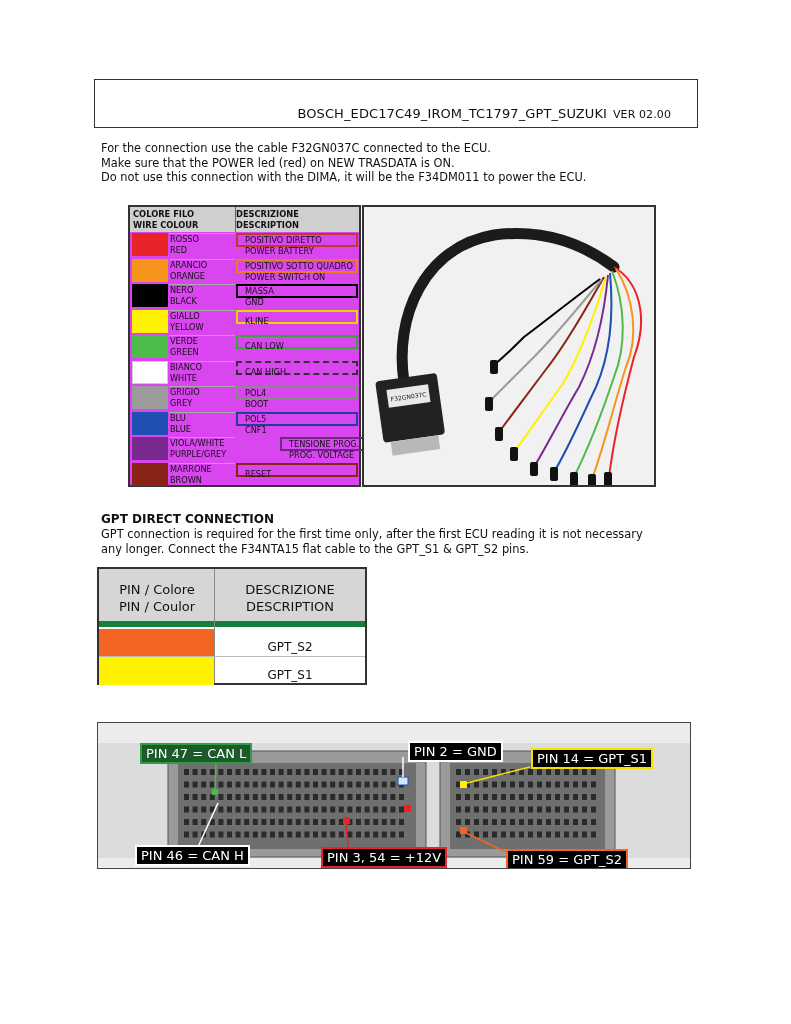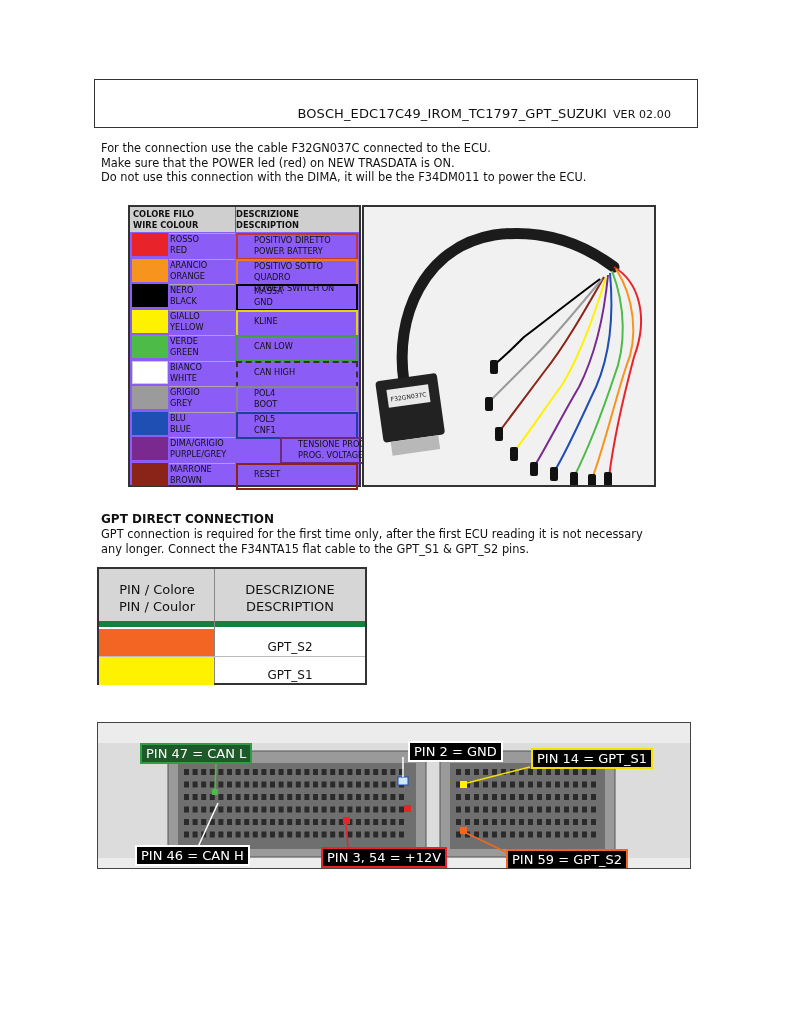--- a/index.html
+++ b/index.html
@@ -5,29 +5,29 @@
   * { box-sizing: border-box; margin: 0; padding: 0; }
   html, body { width: 791px; height: 1024px; background: #ffffff; overflow: hidden; }
   body { position: relative; font-family: "DejaVu Sans", sans-serif; color: #111; }
 
   .title-box { position: absolute; left: 94px; top: 79px; width: 604px; height: 49px; border: 1px solid #333; }
   .title-text { position: absolute; right: 26px; bottom: 6px; font-size: 13px; letter-spacing: 0.1px; }
   .title-ver { font-size: 11px; margin-left: 6px; }
 
   .intro { position: absolute; left: 101px; top: 141px; font-size: 11.4px; line-height: 14.6px; }
 
-  .wire-table { position: absolute; left: 128px; top: 205px; width: 233px; height: 282px; border: 2px solid #333; background: #8b5cf6; }
+  .wire-table { position: absolute; left: 128px; top: 205px; width: 233px; height: 282px; border: 2px solid #333; background: #d946ef; }
   .wt-head { position: absolute; left: 0; top: 0; width: 229px; height: 25px; background: #cfcfcf; }
   .wt-head-col1 { position: absolute; left: 3px; top: 2px; font-size: 8.3px; font-weight: bold; line-height: 11px; }
   .wt-head-col2 { position: absolute; left: 106px; top: 2px; font-size: 8.3px; font-weight: bold; line-height: 11px; }
   .wt-head-div { position: absolute; left: 105px; top: 0; width: 1px; height: 25px; background: #666; }
   .wt-row { position: absolute; left: 0; width: 229px; height: 25.5px; }
   .wt-swatch { position: absolute; left: 2px; top: 1px; width: 36px; height: 23px; }
   .wt-name { position: absolute; left: 39px; top: 1px; width: 66px; height: 23px; font-size: 8.2px; line-height: 11px; padding-left: 1px; border-top: 1px solid #aaa; }
-  .wt-desc { position: absolute; left: 106px; top: 1px; width: 122px; height: 27px; font-size: 8.2px; line-height: 11px; padding-left: 16px; border: 2px solid #999; }
+  .wt-desc { position: absolute; left: 106px; top: 1px; width: 122px; height: 14px; font-size: 8.2px; line-height: 11px; padding-left: 7px; border: 2px solid #999; }
   .wt-desc.single { line-height: 19px; }
 
   .photo { position: absolute; left: 362px; top: 205px; width: 294px; height: 282px; background: #f2f2f2; border: 2px solid #333; overflow: hidden; }
 
   .section-title { position: absolute; left: 101px; top: 512px; font-size: 12px; font-weight: bold; }
   .section-body { position: absolute; left: 101px; top: 527px; font-size: 11.4px; line-height: 14.6px; }
 
   .pin-table { position: absolute; left: 97px; top: 567px; width: 270px; height: 118px; border: 2px solid #333; }
   .pt-head { position: absolute; left: 0; top: 0; width: 266px; height: 58px; background: #d6d6d6; border-bottom: 6px solid #15803d; }
   .pt-h1 { position: absolute; left: 0; top: 12px; width: 116px; text-align: center; font-size: 13px; line-height: 17px; }
@@ -149,21 +149,21 @@
           <div>BLUE</div>
         </div>
         <div class="wt-desc" style="border-color: rgb(31, 63, 153);">
           <div>POL5</div>
           <div>CNF1</div>
         </div>
       </div>
       <div class="wt-row" style="top: 229px;">
         <div class="wt-swatch" style="background: rgb(122, 42, 143);"></div>
         <div class="wt-name">
-          <div>DIMA/GRIGIO</div>
+          <div>VIOLA/WHITE</div>
           <div>PURPLE/GREY</div>
         </div>
         <div class="wt-desc" style="border-color: rgb(107, 42, 128); margin-left: 44px;">
           <div>TENSIONE PROG.</div>
           <div>PROG. VOLTAGE</div>
         </div>
       </div>
       <div class="wt-row" style="top: 254.5px;">
         <div class="wt-swatch" style="background: rgb(139, 36, 24);"></div>
         <div class="wt-name">

